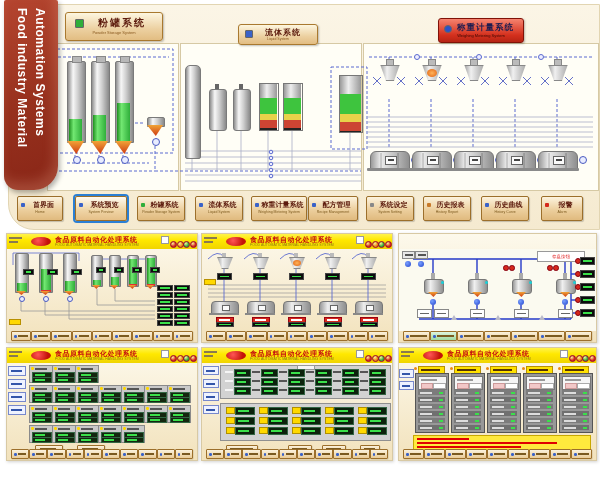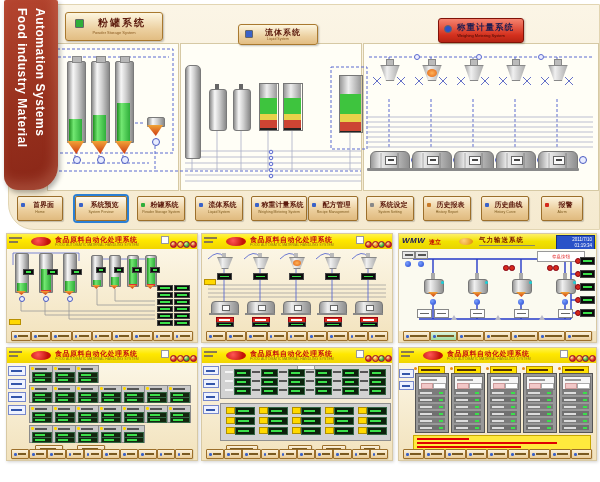--- a/index.html
+++ b/index.html
@@ -593,31 +593,20 @@
       <div class="a mb" style="left: 145.556px; top: 97px; width: 18.2222px; height: 8px;">
         <div class="a" style="left: 2px; top: 3px; width: 2.5px; height: 2.5px; border-radius: 50%; background: rgb(58, 98, 200);"></div>
         <div class="a" style="left: 6px; top: 3px; width: 10.2222px; height: 2px; background: rgb(122, 90, 32);"></div>
       </div>
       <div class="a mb" style="left: 165.778px; top: 97px; width: 18.2222px; height: 8px;">
         <div class="a" style="left: 2px; top: 3px; width: 2.5px; height: 2.5px; border-radius: 50%; background: rgb(58, 98, 200);"></div>
         <div class="a" style="left: 6px; top: 3px; width: 10.2222px; height: 2px; background: rgb(122, 90, 32);"></div>
       </div>
     </div>
     <div class="a thumb" style="left: 398px; top: 233px; width: 197px; height: 108px;">
-      <div class="a" style="left: 0px; top: 0px; width: 197px; height: 15px; background: linear-gradient(rgb(253, 240, 106), rgb(242, 226, 0) 50%, rgb(232, 212, 0));">
-        <div class="a" style="left: 3px; top: 2px; font-size: 8px; font-style: italic; font-weight: bold; color: rgb(20, 20, 100); letter-spacing: 0.5px;">WMW</div>
-        <div class="a" style="left: 30px; top: 4px; font-size: 6px; font-weight: bold; color: rgb(200, 18, 0);">速立</div>
-        <div class="a" style="left: 60px; top: 4px; width: 14px; height: 7px; border-radius: 50%; background: radial-gradient(circle at 35% 35%, rgb(255, 210, 122), rgb(224, 136, 0));"></div>
-        <div class="a" style="left: 80px; top: 2px; font-size: 6.5px; font-weight: bold; color: rgb(122, 20, 0); letter-spacing: 1px; white-space: nowrap;">气力输送系统</div>
-        <div class="a" style="left: 80px; top: 10.5px; width: 56px; height: 1.5px; background: rgb(138, 138, 106);"></div>
-        <div class="a" style="left: 157px; top: 1px; width: 37px; height: 13px; background: rgb(42, 82, 200); border: 0.5px solid rgb(22, 48, 126);">
-          <div class="a" style="left: 2px; right: 2px; top: 1px; font-size: 4.5px; color: rgb(255, 255, 255); text-align: right;">2011/7/10</div>
-          <div class="a" style="left: 2px; right: 2px; top: 7px; font-size: 4.5px; color: rgb(255, 255, 255); text-align: right;">01:19:34</div>
-        </div>
-      </div>
       <div class="a" style="left: 0px; top: 15px; width: 197px; height: 82px; background: rgb(251, 250, 240);">
         <svg width="197" height="82" viewBox="0 0 197 82" class="a" style="left: 0px; top: 0px; pointer-events: none;">
           <g stroke="#2438c8" stroke-width="1.4" fill="none">
             <path d="M14,10 H172"></path>
             <path d="M20,70 H172"></path>
             <path d="M172,70 V8"></path>
             <path d="M34,10 V24"></path>
             <path d="M34,56 V70"></path>
             <path d="M78,10 V24"></path>
             <path d="M78,56 V70"></path>

